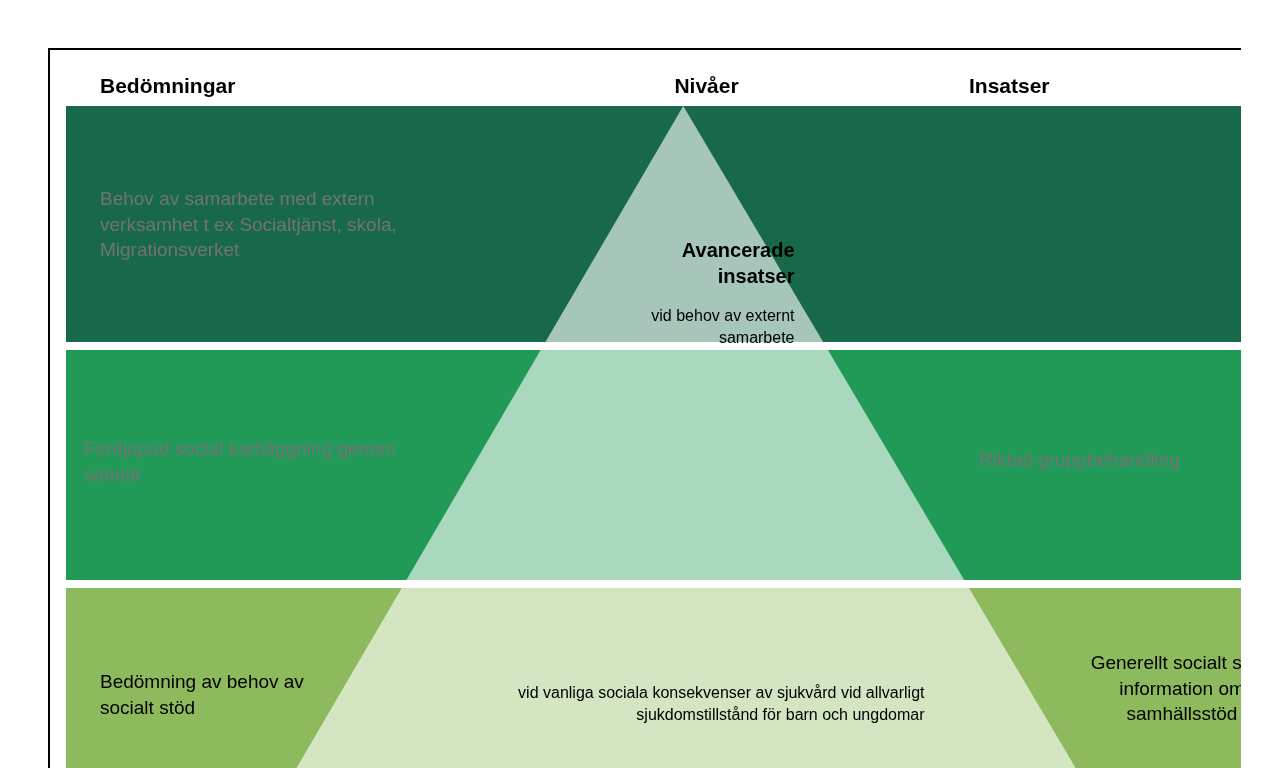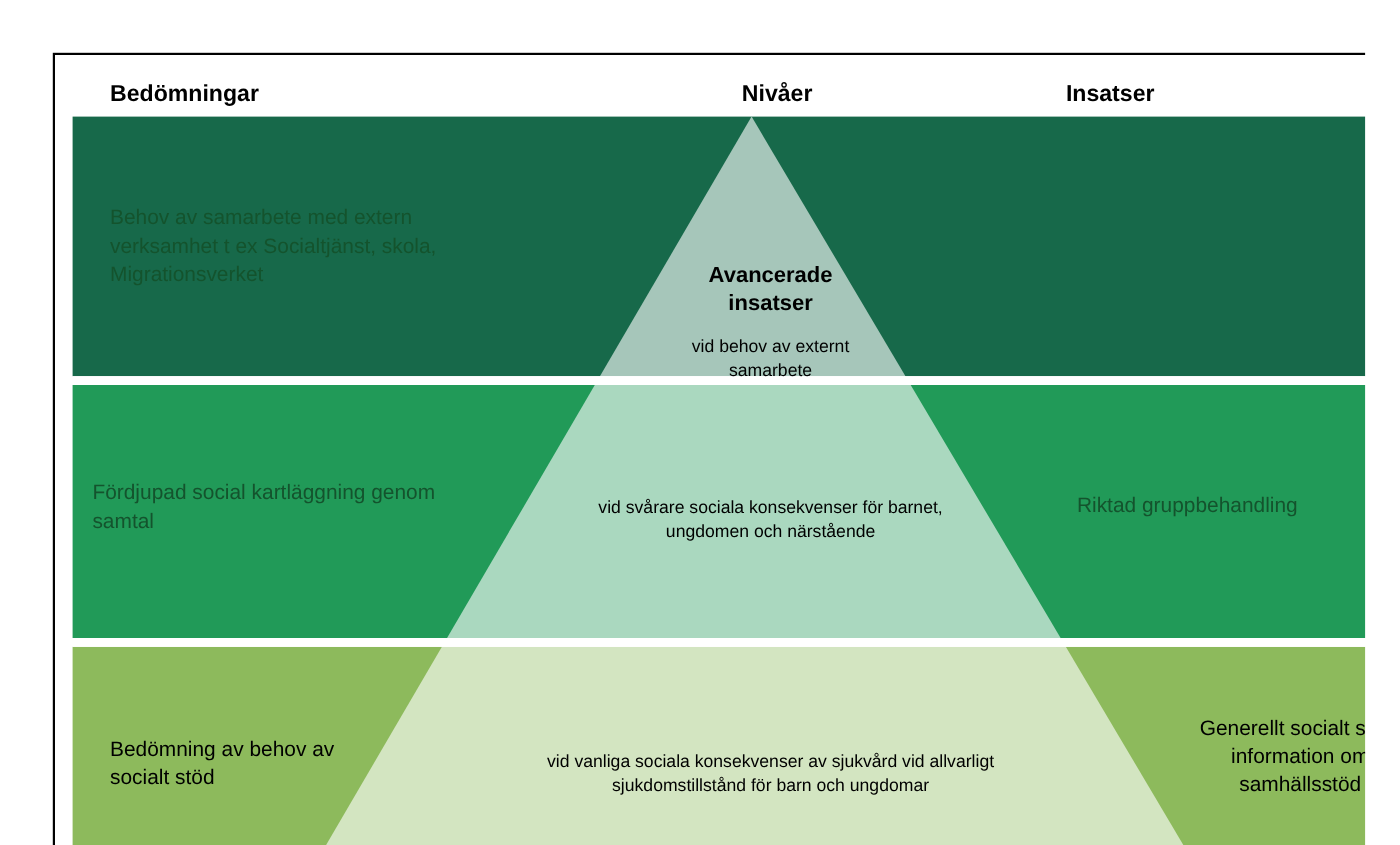--- a/index.html
+++ b/index.html
@@ -47,35 +47,35 @@
   .gap { position: absolute; left: 0; right: 0; height: 8px; background: #ffffff; }
   .gap1 { top: 276px; }
   .gap2 { top: 514px; }
 
   
   .txt {
     position: absolute;
     font-size: 19px;
     line-height: 1.35;
   }
-  .white { color: #14532d; }
+  .white { color: #737373; }
   .black { color: #000000; }
 
   .tl1 { left: 34px;  top: 120px; width: 372px; }
   .tr1 { left: 858px; top: 112px; width: 372px; }
   .tl2 { left: 18px;  top: 370px; width: 340px; }
   .tr2 { left: 913px; top: 381px; width: 320px; }
   .tl3 { left: 34px;  top: 603px; width: 260px; }
   .tr3 { left: 1000px; top: 584px; width: 232px; text-align: center; }
 
   .center-block {
     position: absolute;
     left: 50%;
     transform: translateX(-50%);
-    text-align: center;
+    text-align: right;
     color: #000000;
   }
   .cb1 { top: 155px; width: 220px; }
   .cb2 { top: 369px; width: 420px; }
   .cb3 { top: 600px; width: 480px; }
   .center-block .ttl { font-weight: bold; font-size: 20px; line-height: 1.3; }
   .center-block .sub { font-size: 16px; line-height: 1.35; }
 </style>
 </head>
 <body>
@@ -96,21 +96,20 @@
   <div class="gap gap2"></div>
 
   <div class="txt white tl1">Behov av samarbete med extern verksamhet t ex Socialtjänst, skola, Migrationsverket</div>
   <div class="center-block cb1">
     <div class="ttl">Avancerade insatser</div>
     <div class="sub">vid behov av externt samarbete</div>
   </div>
 
   <div class="txt white tl2">Fördjupad social kartläggning genom samtal</div>
   <div class="center-block cb2">
-    <div class="sub">vid svårare sociala konsekvenser för barnet, ungdomen och närstående</div>
   </div>
   <div class="txt white tr2">Riktad gruppbehandling</div>
 
   <div class="txt black tl3">Bedömning av behov av socialt stöd</div>
   <div class="center-block cb3">
     <div class="sub">vid vanliga sociala konsekvenser av sjukvård vid allvarligt sjukdomstillstånd för barn och ungdomar</div>
   </div>
   <div class="txt black tr3">Generellt socialt stöd, information om samhällsstöd</div>
 
 </div>

